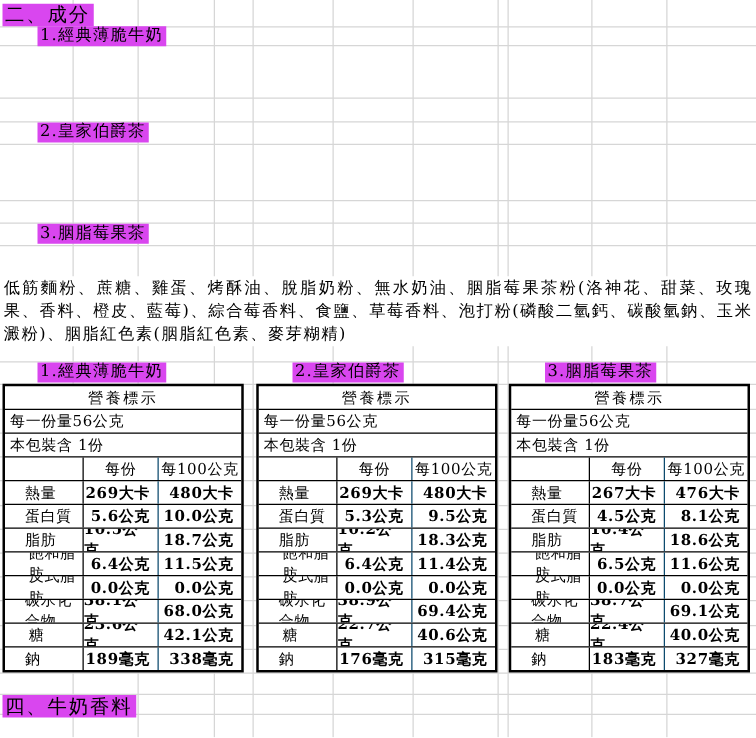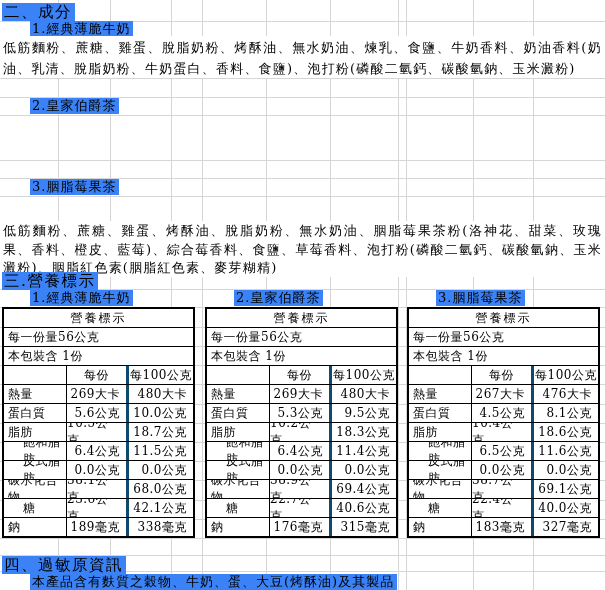--- a/index.html
+++ b/index.html
@@ -5,47 +5,47 @@
   html,body { margin:0; padding:0; background:#fff; }
   .sheet {
     position:relative; width:605px; height:590px; background:#ffffff;
     font-family:"DejaVu Serif","Liberation Serif",serif;
     color:#000; overflow:hidden;
   }
   
   .v { position:absolute; top:0; bottom:0; width:1px; background:#d6d6d6; }
   .h { position:absolute; left:0; right:0; height:1px; background:#d6d6d6; }
   
-  .txt { position:absolute; background:#3b82f6; white-space:nowrap; padding:0 3px 0 2px; }
+  .txt { position:absolute; background:#d946ef; white-space:nowrap; padding:0 3px 0 2px; }
   .big  { font-size:15.5px; letter-spacing:1.5px; line-height:18px; }
   .med  { font-size:13px;   letter-spacing:1px;   line-height:16px;margin-left:28px; }
   .para {
     position:absolute; left:0; width:605px; background:#fff;
     font-size:13px; letter-spacing:1.2px; line-height:21px;
     padding:1px 3px 0 3px; box-sizing:border-box; text-align:justify;
   }
   .para.tight { line-height:18.5px;margin-top:25px; }
   
   .ntable {
     position:absolute; top:307px; width:193px; height:231px; background:#fff;
     border:2px solid #000; box-sizing:border-box;
     display:flex; flex-direction:column;
     font-size:12px; letter-spacing:0.5px;
   }
   .nrow { flex:1; min-height:0; display:flex; border-bottom:1px solid #000; }
   .nrow:last-child { border-bottom:none; }
   .nrow > div { display:flex; align-items:center; box-sizing:border-box; overflow:hidden; }
   .title { flex:1; justify-content:center; letter-spacing:2px; }
   .full  { flex:1; padding-left:4px; }
-  .c0 { width:62px; padding-left:4px; }
+  .c0 { width:62px; padding-left:16px; }
   .c0.ind { padding-left:19px; }
   .c1 { width:60px; border-left:1px solid #000; }
-  .c2 { flex:1;     border-left:3px solid #0c4a6e; }
+  .c2 { flex:1;     border-left:1px solid #0c4a6e; }
   .cen { justify-content:center; }
-  .val { justify-content:flex-end; padding-right:6px; }
+  .val { justify-content:flex-end; padding-right:6px;font-weight:bold; }
 </style>
 </head>
 <body>
 
 <div class="sheet">
 
   <div>
     <div class="v" style="left:58px"></div>
     <div class="v" style="left:110px"></div>
     <div class="v" style="left:171px"></div>
@@ -80,28 +80,26 @@
     <div class="h" style="top:500px"></div>
     <div class="h" style="top:519px"></div>
     <div class="h" style="top:538px"></div>
     <div class="h" style="top:555px"></div>
     <div class="h" style="top:571px"></div>
   </div>
 
   <div class="txt big" style="left:2px; top:3px">二、成分</div>
 
   <div class="txt med" style="left:2px; top:21px">1.經典薄脆牛奶</div>
-  <div class="para" style="top:36px; height:42px">低筋麵粉、蔗糖、雞蛋、脫脂奶粉、烤酥油、無水奶油、煉乳、食鹽、牛奶香料、奶油香料(奶油、乳清、脫脂奶粉、牛奶蛋白、香料、食鹽)、泡打粉(磷酸二氫鈣、碳酸氫鈉、玉米澱粉)</div>
 
   <div class="txt med" style="left:2px; top:98px">2.皇家伯爵茶</div>
 
   <div class="txt med" style="left:2px; top:179px">3.胭脂莓果茶</div>
   <div class="para tight" style="top:196px; height:56px">低筋麵粉、蔗糖、雞蛋、烤酥油、脫脂奶粉、無水奶油、胭脂莓果茶粉(洛神花、甜菜、玫瑰果、香料、橙皮、藍莓)、綜合莓香料、食鹽、草莓香料、泡打粉(磷酸二氫鈣、碳酸氫鈉、玉米澱粉)、胭脂紅色素(胭脂紅色素、麥芽糊精)</div>
 
-  <div class="txt big" style="left:2px; top:272px">三.營養標示</div>
 
   <div class="txt med" style="left:2px;   top:290px">1.經典薄脆牛奶</div>
   <div class="txt med" style="left:206px; top:290px">2.皇家伯爵茶</div>
   <div class="txt med" style="left:408px; top:290px">3.胭脂莓果茶</div>
 
   <div class="ntable" style="left:2px">
     <div class="nrow">
         <div class="title">營養標示</div>
       </div>
     <div class="nrow">
@@ -264,16 +262,15 @@
         <div class="c1 val">22.4公克</div>
         <div class="c2 val">40.0公克</div>
       </div>
     <div class="nrow">
         <div class="c0">鈉</div>
         <div class="c1 val">183毫克</div>
         <div class="c2 val">327毫克</div>
       </div>
   </div>
 
-  <div class="txt big" style="left:2px; top:556px">四、過敏原資訊</div>
-  <div class="txt med" style="left:2px; top:574px">本產品含有麩質之穀物、牛奶、蛋、大豆(烤酥油)及其製品</div>
+  <div class="txt big" style="left:2px; top:556px">四、牛奶香料</div>
 
 </div>
 
 </body></html>

